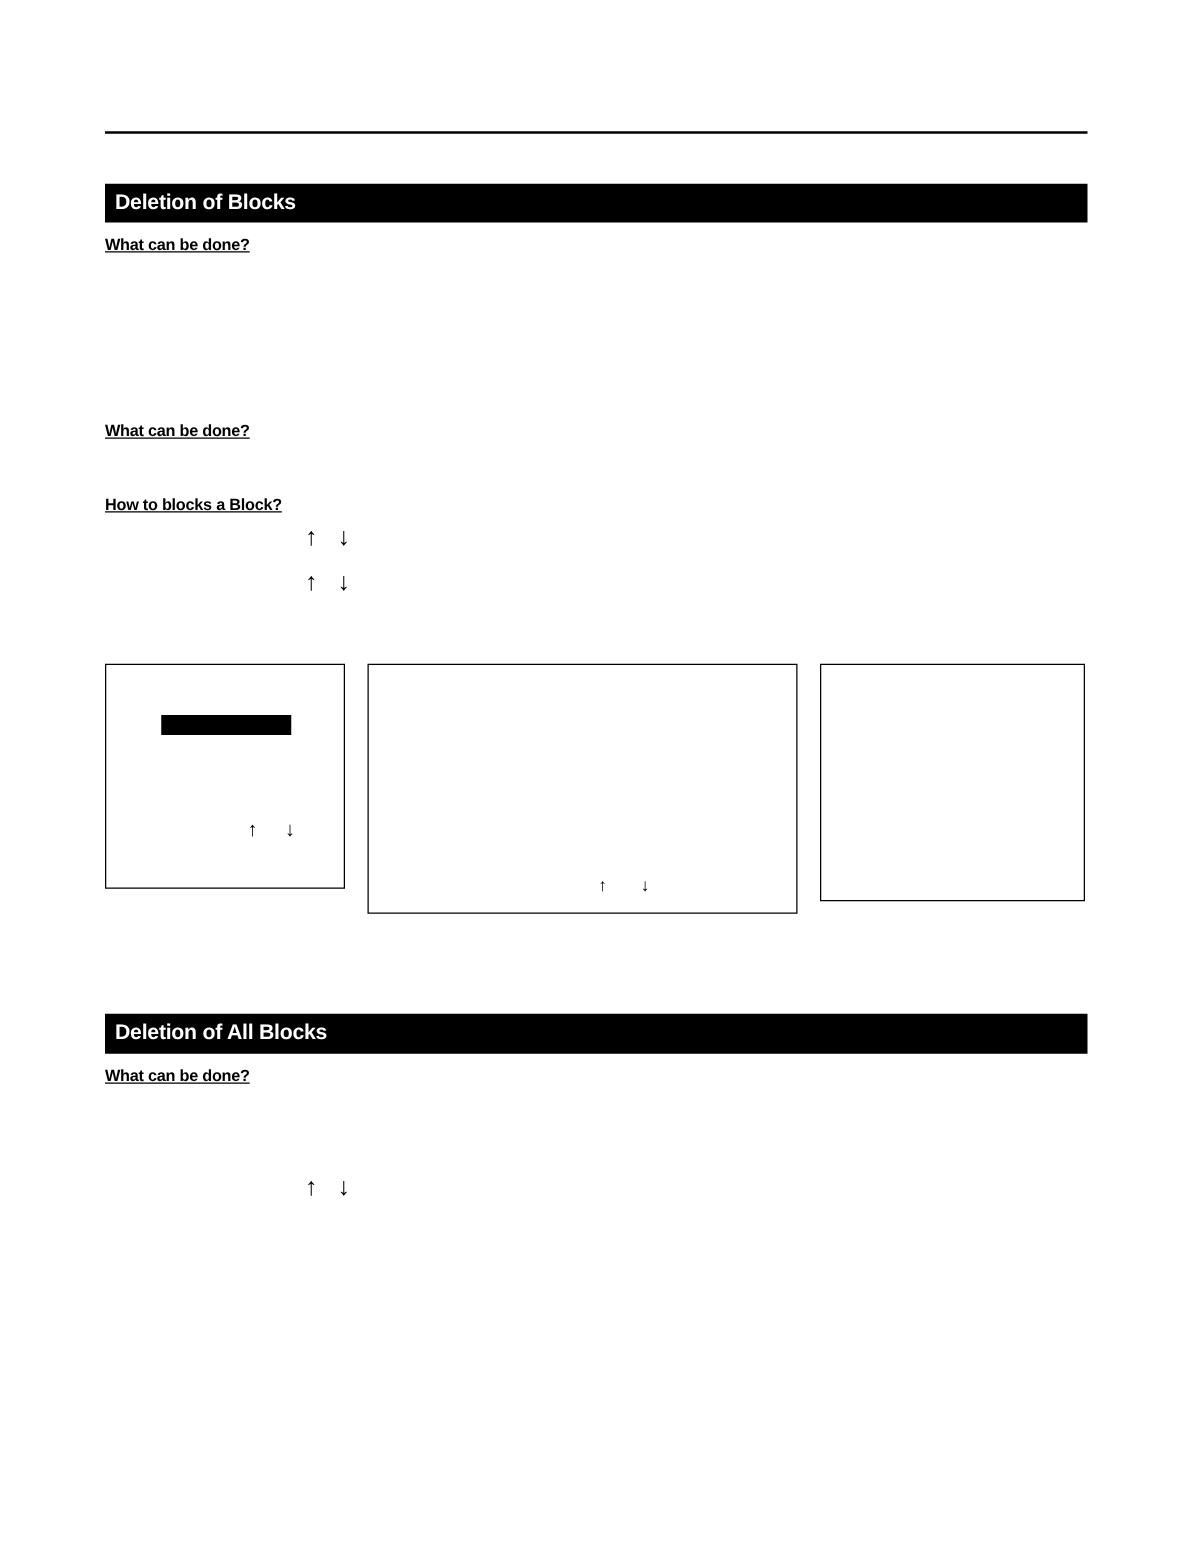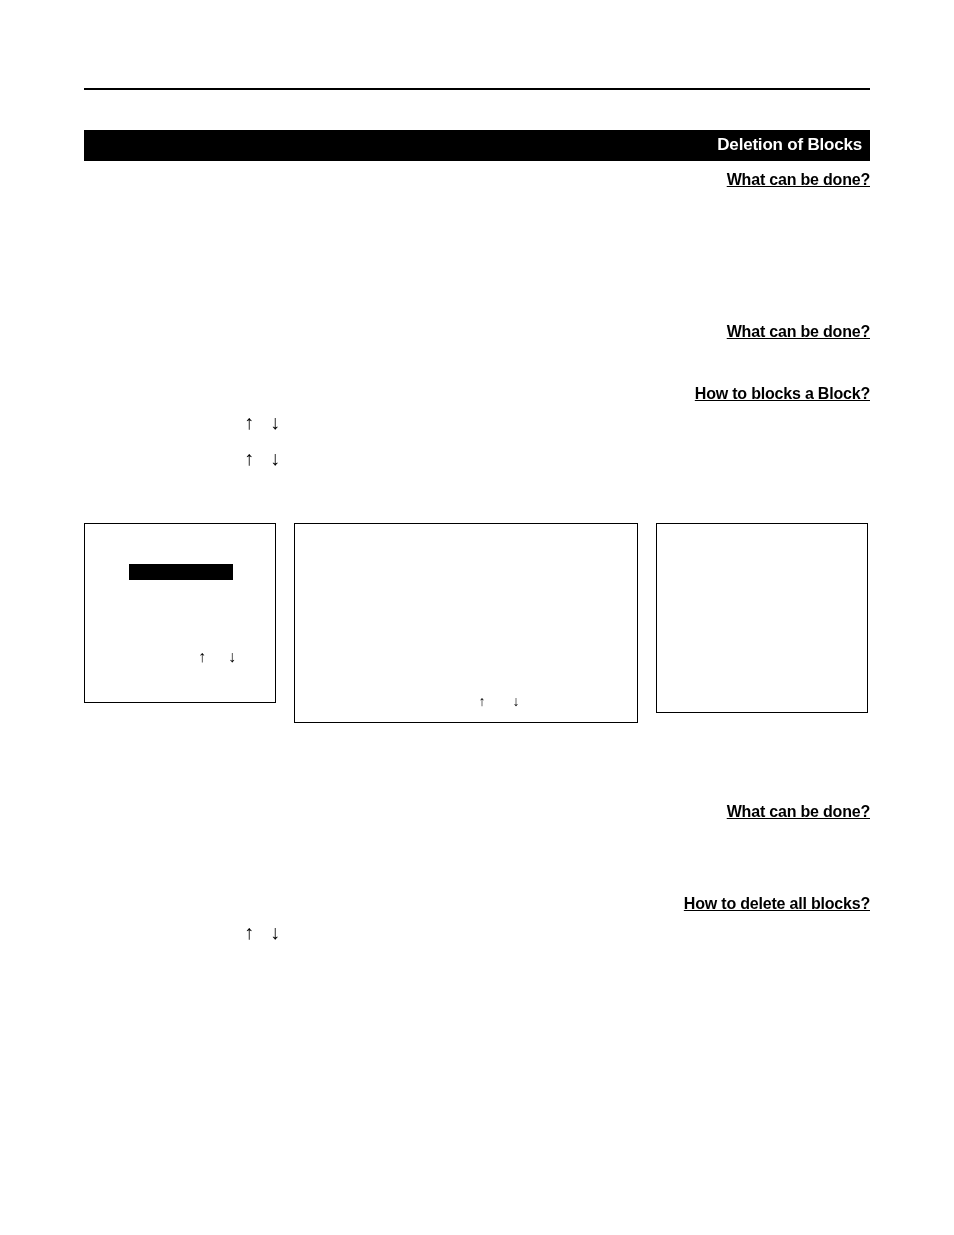--- a/index.html
+++ b/index.html
@@ -7,42 +7,41 @@
     width: 954px;
     height: 1235px;
     background: #ffffff;
     font-family: Arial, Helvetica, sans-serif;
     position: relative;
     color: #000;
   }
   .page {
     position: absolute;
     left: 84px;
-    top: 88px;
+    top: 105px;
     width: 786px;
-    text-align: right;
   }
   .hr {
     border: 0;
     border-top: 2px solid #000;
     width: 100%;
     margin-bottom: 40px;
   }
   .black-bar {
     background: #000;
     color: #fff;
     font-weight: 800;
     font-size: 17px;
     letter-spacing: -0.2px;
     padding: 5px 8px 6px 8px;
     line-height: 1.2;
   }
   .sub-heading {
     font-weight: 800;
-    font-size: 16px;
+    font-size: 13px;
     text-decoration: underline;
     letter-spacing: -0.2px;
     margin-top: 10px;
     margin-bottom: 4px;
   }
   .gap-md { height: 30px; }
   .gap-lg { height: 120px; }
   .arrow-row {
     display: flex;
     align-items: center;
@@ -146,21 +145,21 @@
     <div class="fig fig2">
       <div class="fig2-arrows">
         <span class="arrow-up"></span>
         <span class="arrow-dn"></span>
       </div>
     </div>
     <div class="fig fig3"></div>
   </div>
 
   <div class="deletion-all">
+    <div class="black-bar">Deletion of All Blocks</div>
     <div class="sub-heading">What can be done?</div>
     <div class="gap-after-done3"></div>
-    <div class="sub-heading">How to delete all blocks?</div>
     <div class="arrow-row">
       <span class="arrow-up"></span>
       <span class="arrow-dn"></span>
     </div>
   </div>
 </div>
 
 </body></html>

